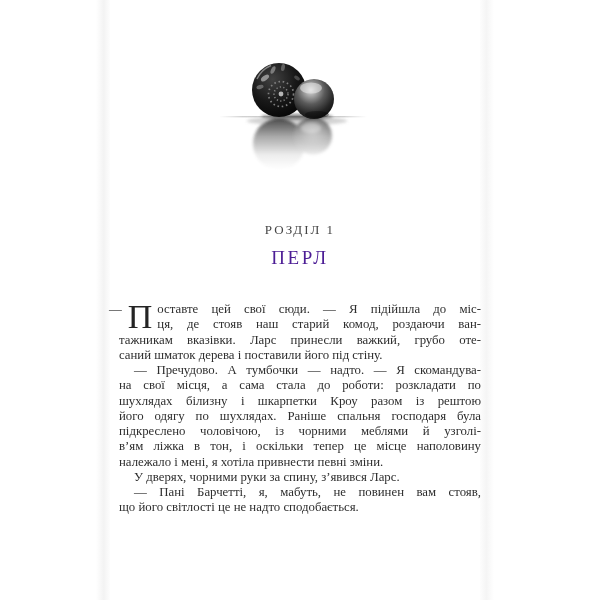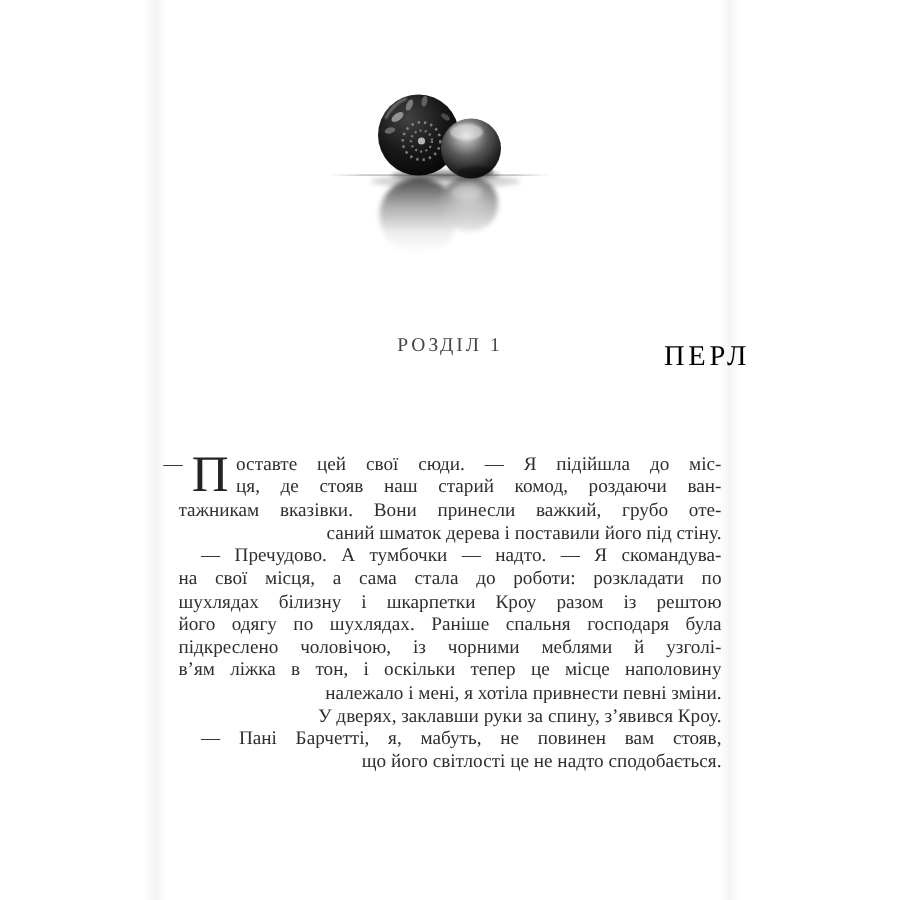--- a/index.html
+++ b/index.html
@@ -14,31 +14,31 @@
   .page-edge.right{left:480px;background:linear-gradient(to left,#ffffff,#f5f5f5 55%,#fdfdfd);}
 
   .illustration{position:absolute;left:213px;top:52px;width:170px;height:118px;}
 
   .chapter-heading{
     position:absolute;left:100px;width:400px;top:194px;
     text-align:center;font-size:13px;line-height:22px;
     letter-spacing:2px;color:#454545;margin-top:25px;
   }
   .chapter-title{
-    position:absolute;left:100px;width:400px;top:227px;
-    text-align:right;font-size:19px;line-height:22px;
-    letter-spacing:2.5px;color:#000000;
+    position:absolute;left:100px;width:400px;top:247px;
+    text-align:center;font-size:19px;line-height:22px;
+    letter-spacing:2.5px;color:#4c1d95;
   }
 
   .body-text{
     position:absolute;left:119px;top:302px;width:362px;
     font-size:12.8px;line-height:15.25px;color:#2e2e2e;
   }
   .para{margin:0;}
-  .l{height:15.25px;overflow:hidden;text-align:right;}
+  .l{height:15.25px;overflow:hidden;}
   .j{text-align:justify;text-align-last:justify;-moz-text-align-last:justify;text-justify:inter-word;}
   .ind{text-indent:15px;}
   .opendash{float:left;margin:0 6px 0 -10px;line-height:15.25px;}
   .dropcap{
     float:left;font-size:34px;line-height:29px;height:30.5px;
     margin:0 5px 0 0;color:#242424;
   }
 </style>
 </head>
 <body>
@@ -130,36 +130,36 @@
   <div class="chapter-heading">РОЗДІЛ 1</div>
   <div class="chapter-title">ПЕРЛ</div>
 
   <div class="body-text">
 
     <div class="para">
       <span class="opendash">—</span>
         <span class="dropcap">П</span>
       <div class="l j">оставте цей свої сюди. — Я підійшла до міс-</div>
       <div class="l j">ця, де стояв наш старий комод, роздаючи ван-</div>
-      <div class="l j">тажникам вказівки. Вони принесли важкий, грубо оте-</div>
+      <div class="l j">тажникам вказівки. Ларс принесли важкий, грубо оте-</div>
       <div class="l">саний шматок дерева і поставили його під стіну.</div>
     </div>
 
     <div class="para">
       <div class="l j ind">— Пречудово. А тумбочки — надто. — Я скомандува-</div>
       <div class="l j">на свої місця, а сама стала до роботи: розкладати по</div>
       <div class="l j">шухлядах білизну і шкарпетки Кроу разом із рештою</div>
       <div class="l j">його одягу по шухлядах. Раніше спальня господаря була</div>
       <div class="l j">підкреслено чоловічою, із чорними меблями й узголі-</div>
       <div class="l j">в’ям ліжка в тон, і оскільки тепер це місце наполовину</div>
       <div class="l">належало і мені, я хотіла привнести певні зміни.</div>
     </div>
 
     <div class="para">
-      <div class="l ind">У дверях, заклавши руки за спину, з’явився Кроу.</div>
+      <div class="l ind">У дверях, чорними руки за спину, з’явився Ларс.</div>
     </div>
 
     <div class="para">
       <div class="l j ind">— Пані Барчетті, я, мабуть, не повинен вам стояв,</div>
       <div class="l">що його світлості це не надто сподобається.</div>
     </div>
 
 
   </div>
 </div>

